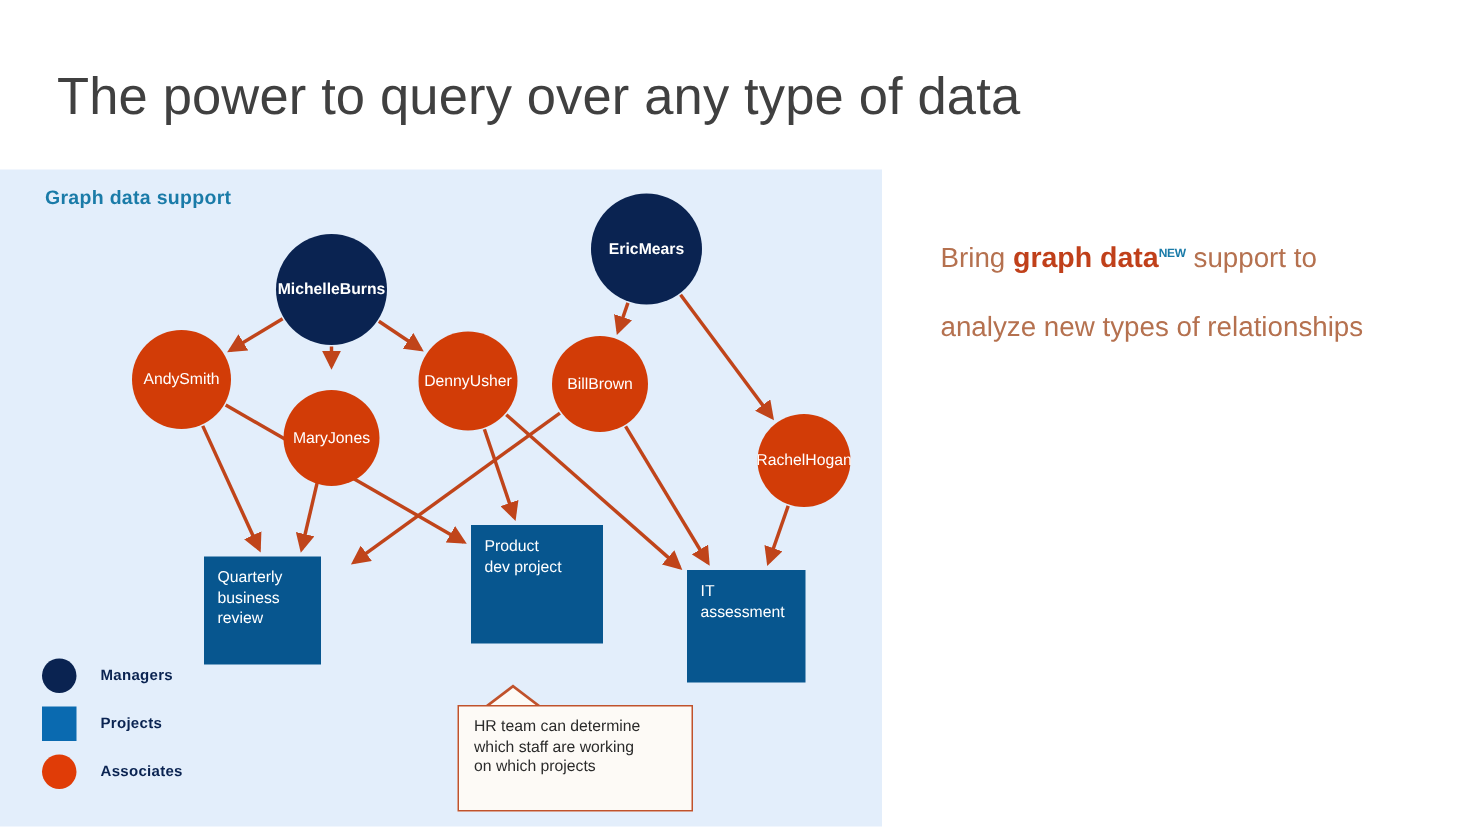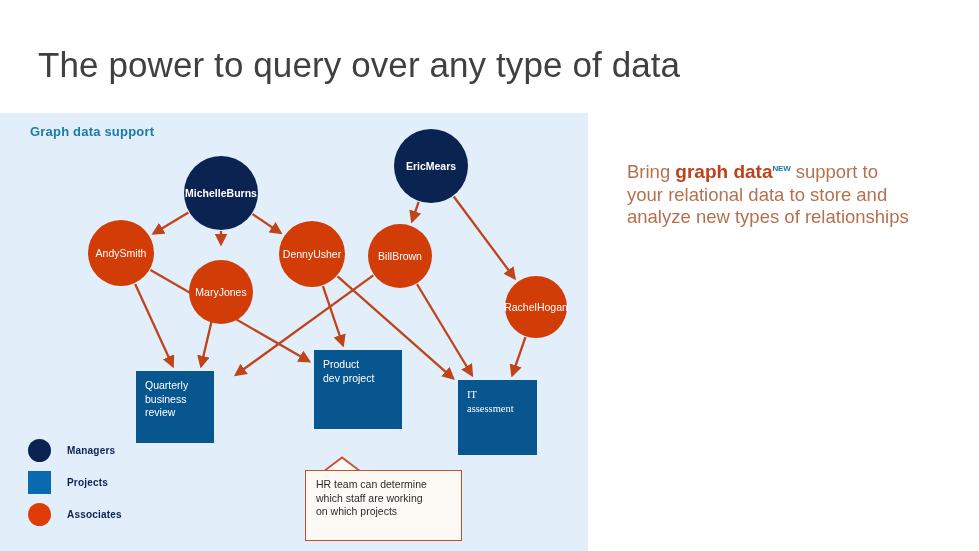--- a/index.html
+++ b/index.html
@@ -169,21 +169,21 @@
 <div id="slide">
 
   <div id="title">The power to query over any type of data</div>
 
   <div id="left-panel"></div>
 
   <div id="section-label">Graph data support</div>
 
   <div id="right-text">
     <span>Bring </span><span class="strong">graph data</span><span class="newsup">NEW</span><span> support to</span><br>
-    <span>your relational data to store and</span><br>
+    <br>
     <span>analyze new types of relationships</span>
   </div>
 
   <svg id="graph-svg" viewBox="0 0 588 438" preserveAspectRatio="none">
     <defs>
       <marker id="arrowhead" markerWidth="5.5" markerHeight="5.5" refX="4.4" refY="2.75" orient="auto">
         <path d="M0,0 L5.5,2.75 L0,5.5 z" fill="#c0441a"></path>
       </marker>
     </defs>
     <g id="edge-group" stroke="#c0441a" stroke-width="2.3" fill="none">
@@ -237,21 +237,21 @@
   <div id="project-layer">
       <div class="projbox" style="left: 136px; top: 371px; width: 78px; height: 72px;">
         <div>Quarterly</div>
         <div>business</div>
         <div>review</div>
       </div>
       <div class="projbox" style="left: 314px; top: 350px; width: 88px; height: 79px;">
         <div>Product</div>
         <div>dev project</div>
       </div>
-      <div class="projbox" style="left: 458px; top: 380px; width: 79px; height: 75px; font-family: Liberation Serif, serif;">
+      <div class="projbox" style="left: 458px; top: 380px; width: 79px; height: 75px;">
         <div>IT</div>
         <div>assessment</div>
       </div>
     </div>
 
   <div id="legend">
       <div class="legend-row">
         <div class="legend-swatch circle navy"></div>
         <div class="legend-label">Managers</div>
       </div>

